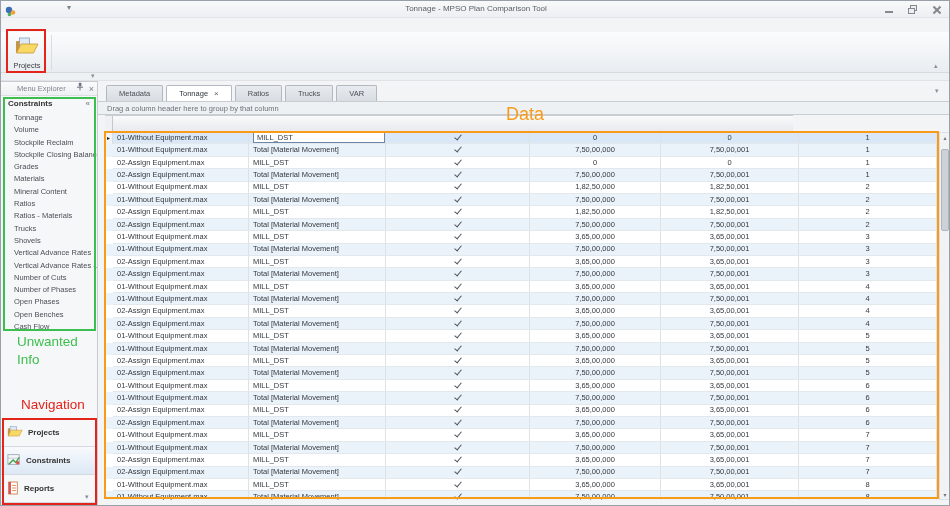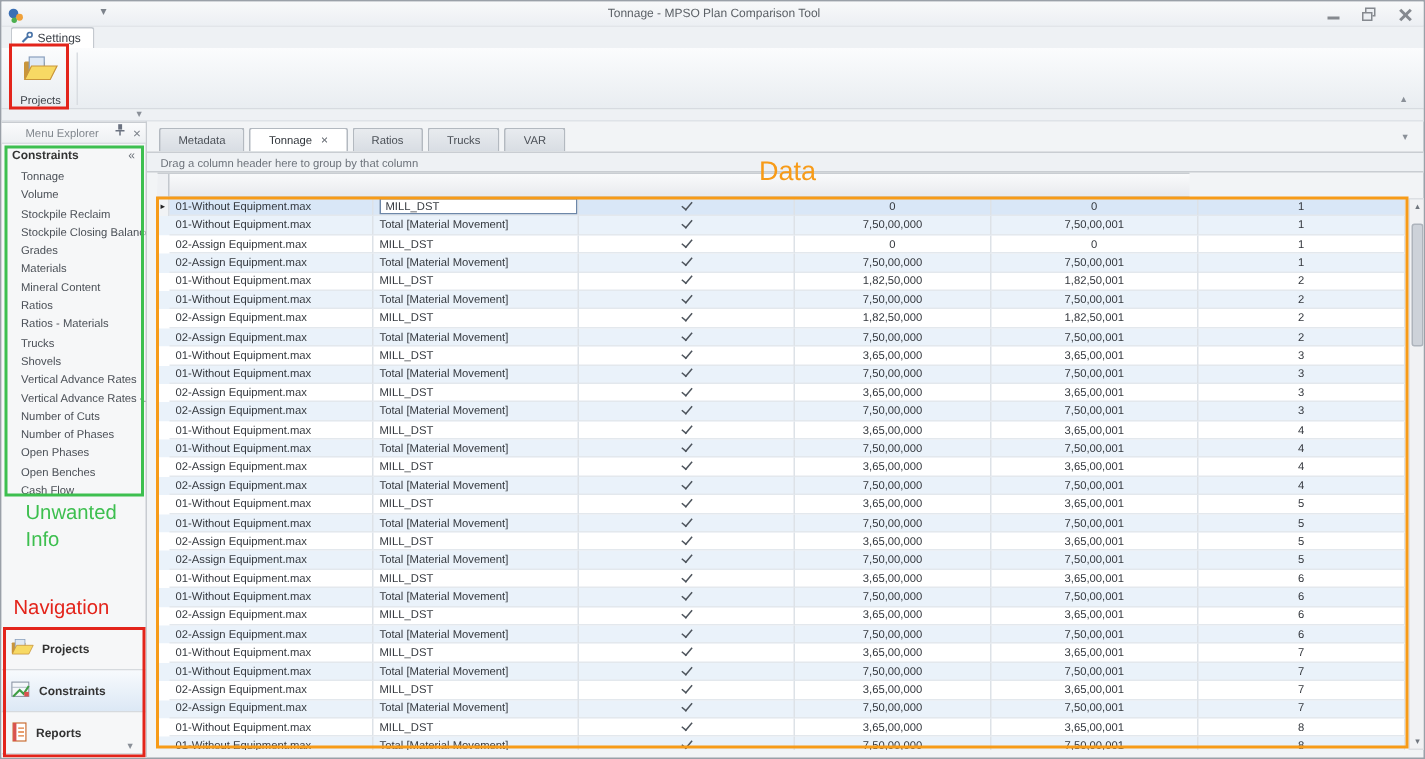--- a/index.html
+++ b/index.html
@@ -104,21 +104,21 @@
     border:1px solid #aeb4bc; border-radius:2px; }
 
   
   .ann { position:absolute; pointer-events:none; }
   .ann-rect-projects { left:5px; top:28px; width:40px; height:44px; border:2px solid var(--ann-red); }
   .ann-rect-menu { left:2px; top:96px; width:93px; height:234px; border:2px solid var(--ann-green); }
   .ann-rect-nav { left:1px; top:417px; width:95px; height:87px; border:2px solid var(--ann-red); }
   .ann-rect-data { left:103px; top:130px; width:835px; height:368px; border:2px solid var(--ann-orange); }
   .ann-data-label { left:505px; top:103px; font-size:18px; color:var(--ann-orange); }
   .ann-unwanted { left:16px; top:332px; font-size:13.5px; line-height:1.3; color:var(--ann-green); }
-  .ann-navigation { left:8px; top:396px; font-size:13.5px; color:var(--ann-red); }
+  .ann-navigation { left:20px; top:396px; font-size:13.5px; color:var(--ann-red); }
 </style>
 </head>
 <body>
 
 <div class="screen" style="--ann-red: #e3241b; --ann-green: #3dbf4f; --ann-orange: #f79b18;">
 
   <div class="titlebar">
     <span class="app-icon">
       <svg width="11" height="11" viewBox="0 0 11 11">
         <circle cx="4" cy="4" r="3.2" fill="#3a6fb5"></circle>
@@ -136,31 +136,20 @@
           <span class="sq1"></span>
           <span class="sq2"></span>
         </div>
       <div class="win-btn">
           <span class="x1"></span>
           <span class="x2"></span>
         </div>
     </div>
   </div>
 
-  <div class="ribbon-tabs">
-    <div class="ribbon-tab">
-      <span>
-        <svg width="8" height="8" viewBox="0 0 8 8">
-          <path d="M1 7 L5 3" stroke="#4a74a8" stroke-width="1.4"></path>
-          <circle cx="5.8" cy="2.2" r="1.6" fill="none" stroke="#4a74a8" stroke-width="1.1"></circle>
-        </svg>
-      </span>
-      <span>Settings</span>
-    </div>
-  </div>
   <div class="ribbon-body">
     <div class="projects-btn">
       <span>
         <svg width="24" height="20" viewBox="0 0 24 20">
           <rect x="1" y="5" width="14" height="12" rx="1" fill="#c9953a"></rect>
           <rect x="4.5" y="2" width="10" height="10" fill="#dfe9f5" stroke="#8aa0bd" stroke-width="0.8"></rect>
           <path d="M1.5 17 L6 8 L23 8 L18.5 17 Z" fill="#f7d964" stroke="#c9953a" stroke-width="0.8"></path>
         </svg>
       </span>
       <span class="lbl">Projects</span>

